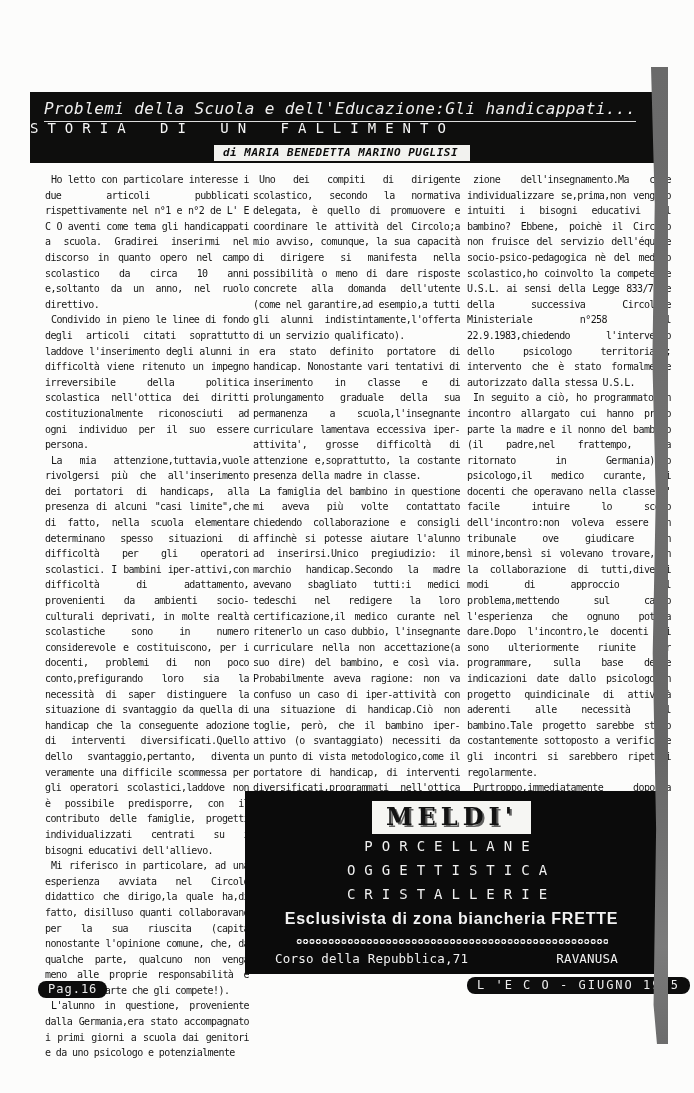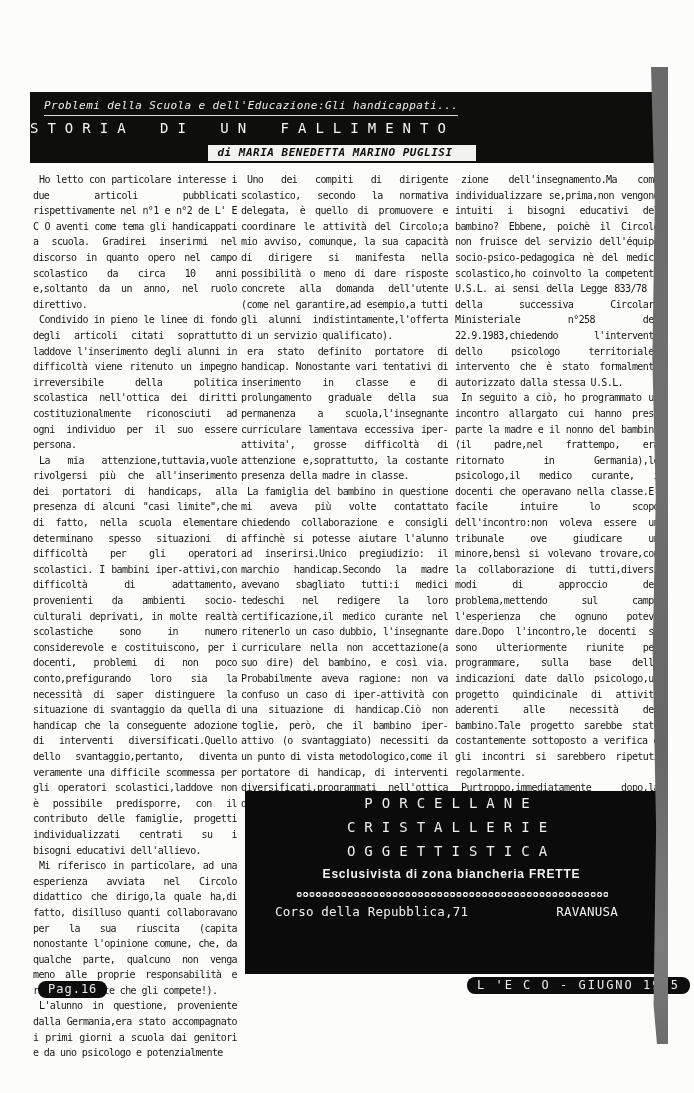--- a/index.html
+++ b/index.html
@@ -11,40 +11,40 @@
     color:#1c1c1c;
     overflow:hidden;
   }
   
   .header-bar{
     position:absolute;left:30px;top:92px;width:624px;height:71px;
     background:#0e0e0d;
   }
   .kicker{
     position:absolute;left:14px;top:7px;
-    font-style:italic;font-size:11px;letter-spacing:.4px;
+    font-style:italic;font-size:16px;letter-spacing:.4px;
     color:#efefef;border-bottom:1px solid #dcdcdc;padding-bottom:3px;
     white-space:nowrap;
   }
   .title{
     position:absolute;left:0;top:28px;width:100%;
     text-align:left;color:#f5f5f5;
     font-size:14px;letter-spacing:9px;word-spacing:8px;white-space:nowrap;
   }
   .byline-wrap{position:absolute;left:0;top:49px;width:100%;text-align:center;}
   .byline{
     display:inline-block;background:#f2f2ef;color:#0c0c0c;
     font-style:italic;font-weight:bold;font-size:11px;letter-spacing:.5px;
-    padding:1px 23px 2px 9px;
+    padding:1px 12px 2px 9px;
   }
   
   .col{
     position:absolute;top:172px;
     font-size:10px;line-height:15.6px;letter-spacing:-0.6px;
-    text-align:justify;color:#161616;
+    text-align:justify;color:#161616;margin-left:12px;
   }
   .col p{margin:0;text-indent:1ch;}
   .col-1{left:33px;width:204px;}
   .col-2{left:241px;width:207px;}
   .col-3{left:455px;width:204px;height:620px;overflow:hidden;}
   
   .ad{
     position:absolute;left:245px;top:791px;width:413px;height:183px;
     background:#0b0b0b;color:#eeeeee;
     display:flex;flex-direction:column;align-items:center;
@@ -59,21 +59,21 @@
     white-space:nowrap;
   }
   .ad-lines{text-align:center;}
   .ad-line{
     font-size:14px;letter-spacing:9px;line-height:24px;color:#f0f0f0;
     white-space:nowrap;
   }
   .ad-tagline{
     margin-top:4px;
     font-family:"Liberation Sans", sans-serif;font-weight:bold;
-    font-size:12px;letter-spacing:.8px;color:#f2f2f2;white-space:nowrap;
+    font-size:16px;letter-spacing:.8px;color:#f2f2f2;white-space:nowrap;
   }
   .chain{
     margin-top:8px;width:312px;height:11px;
     background-image:radial-gradient(circle at 3.2px 5.5px,
       #0b0b0b 0 1.1px, #e9e9e9 1.1px 2.6px, rgba(0,0,0,0) 2.8px);
     background-size:6.4px 11px;background-repeat:repeat-x;
   }
   .ad-address-row{
     margin-top:4px;width:100%;display:flex;align-items:baseline;
     font-size:12.5px;color:#f1f1f1;letter-spacing:.2px;
@@ -123,24 +123,27 @@
     <p>La famiglia del bambino in questione mi aveva più volte contattato chiedendo collaborazione e consigli affinchè si potesse aiutare l'alunno ad inserirsi.Unico pregiudizio: il marchio handicap.Secondo la madre avevano sbagliato tutti:i medici tedeschi nel redigere la loro certificazione,il medico curante nel ritenerlo un caso dubbio, l'insegnante curriculare nella non accettazione(a suo dire) del bambino, e così via. Probabilmente aveva ragione: non va confuso un caso di iper-attività con una situazione di handicap.Ciò non toglie, però, che il bambino iper-attivo (o svantaggiato) necessiti da un punto di vista metodologico,come il portatore di handicap, di interventi diversificati,programmati nell'ottica di una individualizza-</p>
   </div>
 
   <div class="col col-3">
     <p>zione dell'insegnamento.Ma come individualizzare se,prima,non vengono intuiti i bisogni educativi del bambino? Ebbene, poichè il Circolo non fruisce del servizio dell'équipe socio-psico-pedagogica nè del medico scolastico,ho coinvolto la competente U.S.L. ai sensi della Legge 833/78 e della successiva Circolare Ministeriale n°258 del 22.9.1983,chiedendo l'intervento dello psicologo territoriale; intervento che è stato formalmente autorizzato dalla stessa U.S.L.</p>
     <p>In seguito a ciò, ho programmato un incontro allargato cui hanno preso parte la madre e il nonno del bambino (il padre,nel frattempo, era ritornato in Germania),lo psicologo,il medico curante, i docenti che operavano nella classe.E' facile intuire lo scopo dell'incontro:non voleva essere un tribunale ove giudicare un minore,bensì si volevano trovare,con la collaborazione di tutti,diversi modi di approccio del problema,mettendo sul campo l'esperienza che ognuno poteva dare.Dopo l'incontro,le docenti si sono ulteriormente riunite per programmare, sulla base delle indicazioni date dallo psicologo,un progetto quindicinale di attività aderenti alle necessità del bambino.Tale progetto sarebbe stato costantemente sottoposto a verifica e gli incontri si sarebbero ripetuti regolarmente.</p>
     <p>Purtroppo,immediatamente dopo,la madre ha fatto sapere che non intendeva più consentire la frequenza del bambino a scuola,che preferiva di gran lunga l'organizzazione delle scuole tede-</p>
   </div>
 
   <div class="ad">
+    <div class="ad-logo-box">
+      <span class="ad-logo">MELDI'</span>
+    </div>
     <div class="ad-lines">
       <div class="ad-line">PORCELLANE</div>
+      <div class="ad-line">OGGETTISTICA</div>
       <div class="ad-line">CRISTALLERIE</div>
-      <div class="ad-line">OGGETTISTICA</div>
     </div>
     <div class="ad-tagline">Esclusivista di zona biancheria FRETTE</div>
     <div class="chain"></div>
     <div class="ad-address-row">
       <span class="ad-address">Corso della Repubblica,71</span>
       <span class="ad-city">RAVANUSA</span>
     </div>
   </div>
 
   <div class="badge badge-page">Pag.16</div>

